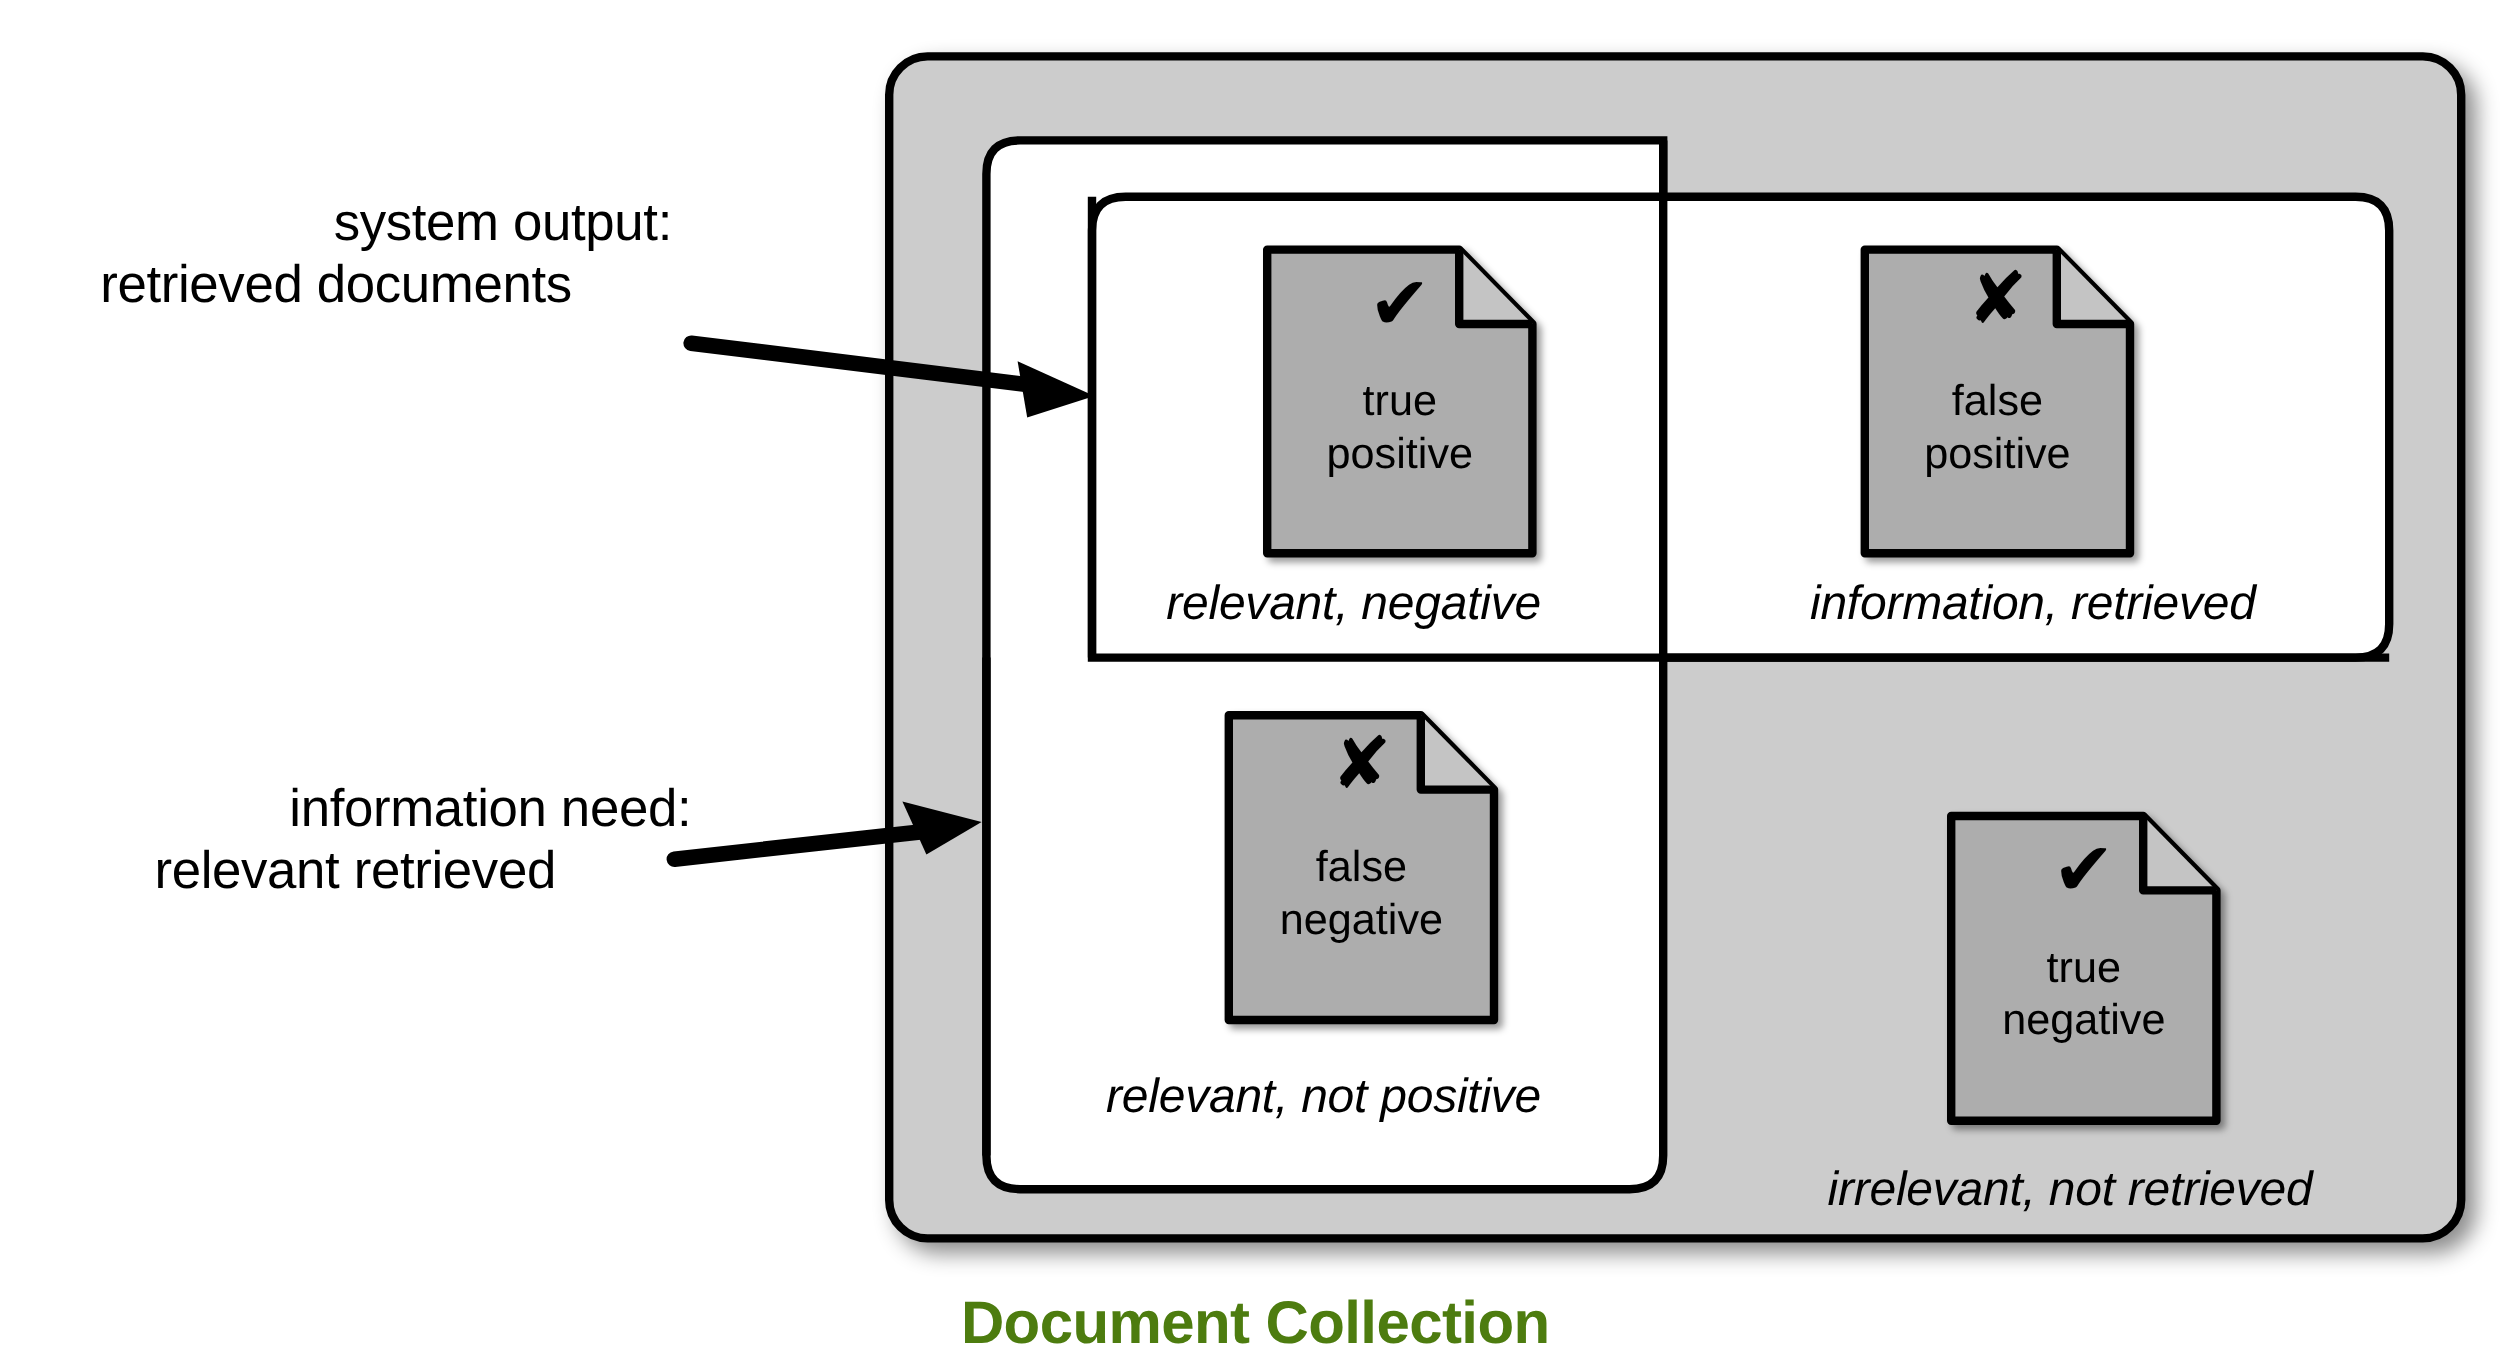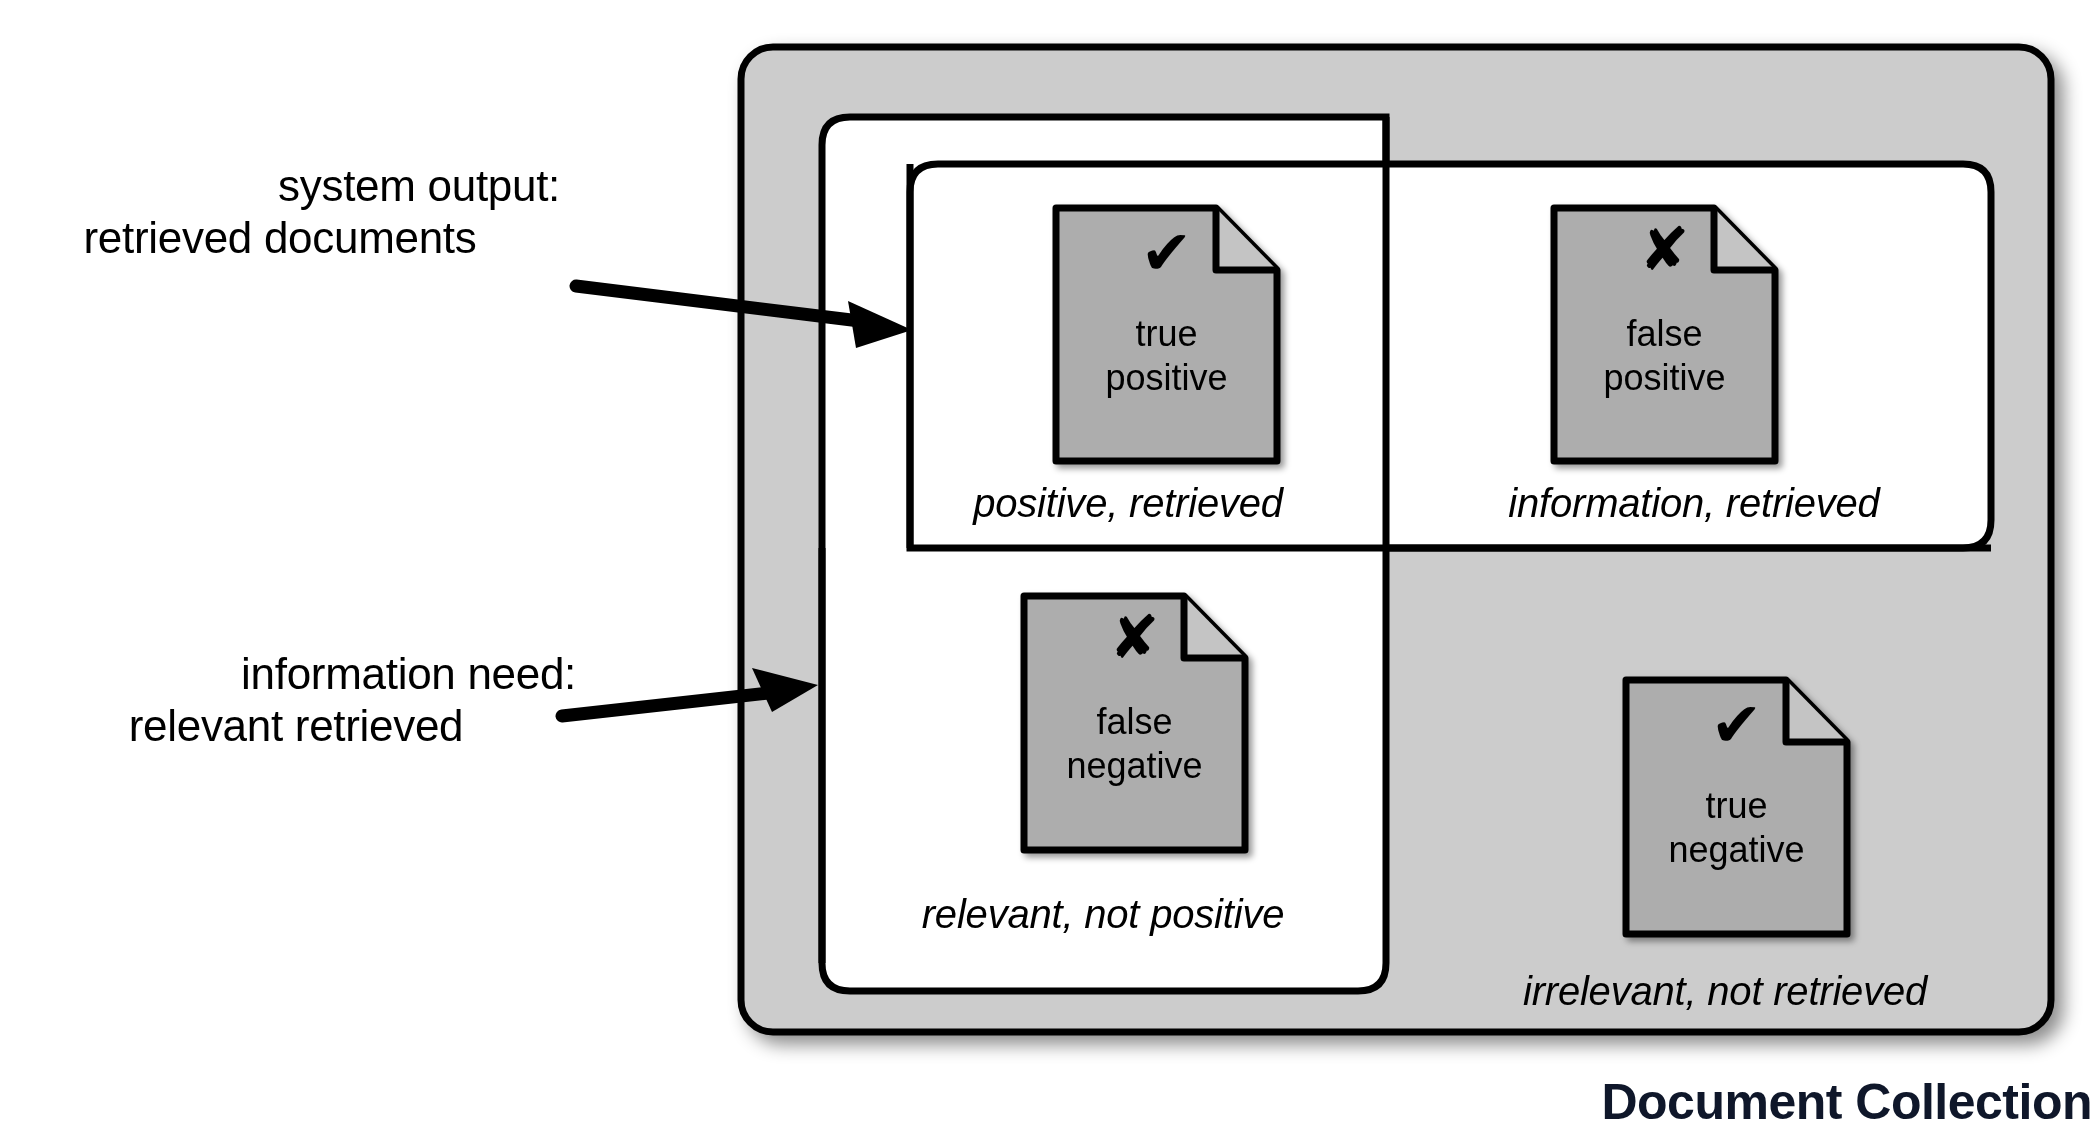--- a/index.html
+++ b/index.html
@@ -59,25 +59,25 @@
     left:0;
     font-family:"DejaVu Sans", sans-serif;
     font-weight:bold;
     color:#000;
   }
 
   
   #doc-collection-title{
     position:absolute;
     left:0;top:1055px;width:2092px;
-    text-align:right;
+    text-align:center;
     font-size:50px;
     font-weight:bold;
     letter-spacing:-0.5px;
-    color:#0f172a;
+    color:#4d7c0f;
   }
 </style>
 </head>
 <body>
 
 <div id="stage">
 
   <svg width="2092" height="1134" viewBox="0 0 2092 1134">
     <defs>
       <filter id="softshadow" x="-20%" y="-20%" width="150%" height="150%">
@@ -165,20 +165,20 @@
     <div class="doc-txt" style="top:106px;">false</div>
     <div class="doc-txt" style="top:150px;">negative</div>
   </div>
 
   <div style="position:absolute;left:1626px;top:662px;width:221px;height:254px;">
     <div class="doc-mark" style="top:8px;font-size:62px;">✔</div>
     <div class="doc-txt" style="top:106px;">true</div>
     <div class="doc-txt" style="top:150px;">negative</div>
   </div>
 
-  <div class="lbl caption" id="cap-tp">positive, retrieved</div>
+  <div class="lbl caption" id="cap-tp">relevant, negative</div>
   <div class="lbl caption" id="cap-fp">information, retrieved</div>
   <div class="lbl caption" id="cap-fn">relevant, not positive</div>
   <div class="lbl caption" id="cap-tn">irrelevant, not retrieved</div>
 
   <div id="doc-collection-title">Document Collection</div>
 
 </div>
 
 </body></html>

